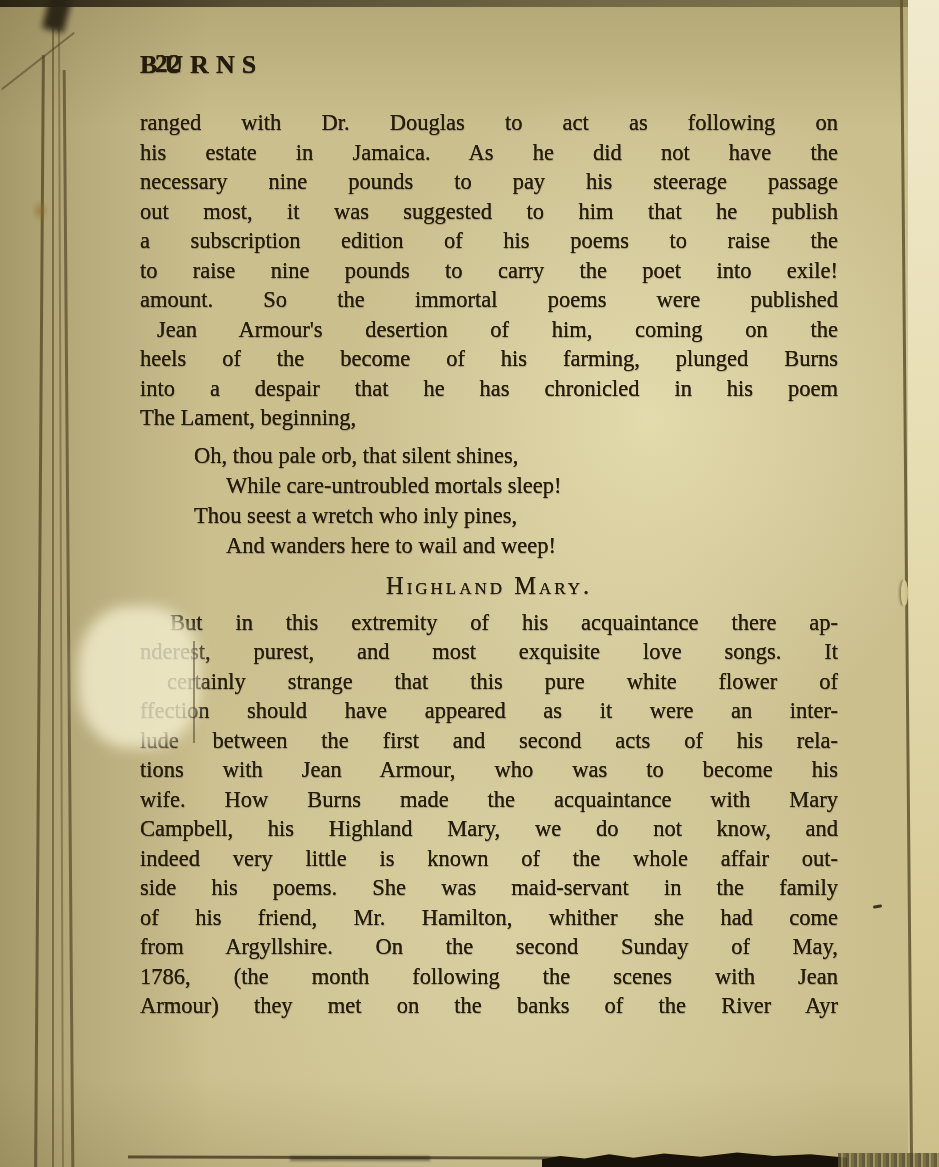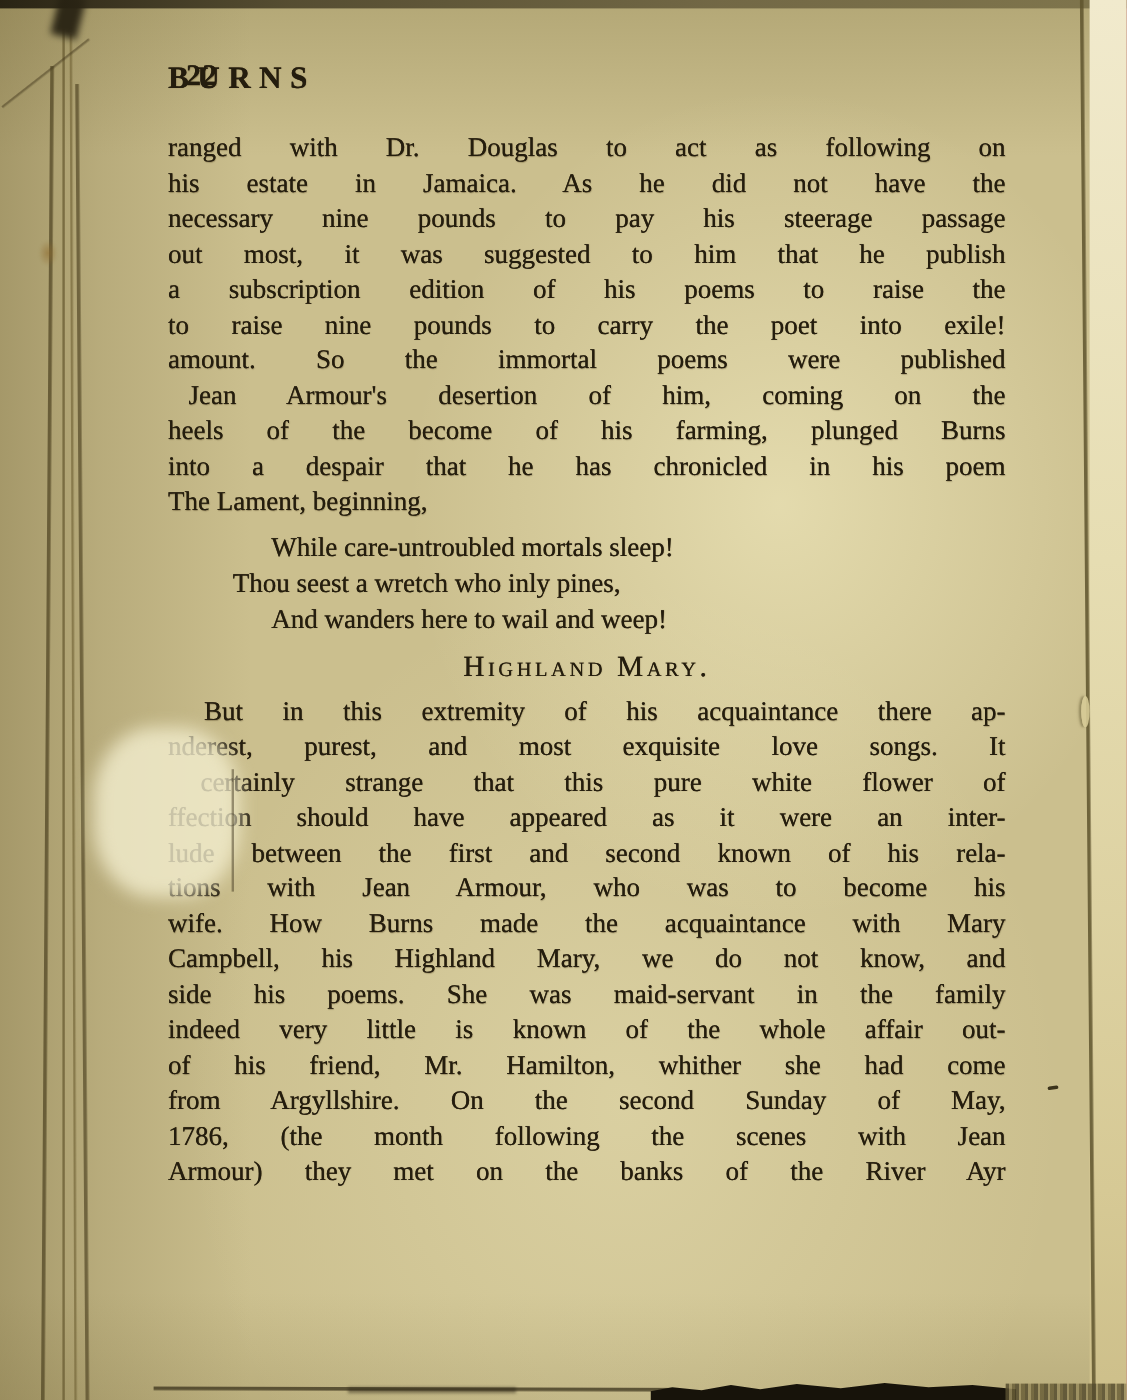--- a/index.html
+++ b/index.html
@@ -123,38 +123,39 @@
     </div>
 
     <div>
       <div class="ln ind17">Jean Armour's desertion of him, coming on the</div>
       <div class="ln">heels of the become of his farming, plunged Burns</div>
       <div class="ln">into a despair that he has chronicled in his poem</div>
       <div class="ln nj">The Lament, beginning,</div>
     </div>
 
     <div class="poem">
+      <div class="ln pi1">Oh, thou pale orb, that silent shines,</div>
       <div class="ln pi2">While care-untroubled mortals sleep!</div>
       <div class="ln pi1">Thou seest a wretch who inly pines,</div>
       <div class="ln pi2">And wanders here to wail and weep!</div>
     </div>
 
     <div class="heading">Highland Mary.</div>
 
     <div>
       <div class="ln ind30">But in this extremity of his acquaintance there ap-</div>
       <div class="ln">nderest, purest, and most exquisite love songs. It</div>
       <div class="ln ind27">certainly strange that this pure white flower of</div>
       <div class="ln">ffection should have appeared as it were an inter-</div>
-      <div class="ln">lude between the first and second known of his rela-</div>
+      <div class="ln">lude between the first and second acts of his rela-</div>
       <div class="ln">tions with Jean Armour, who was to become his</div>
       <div class="ln">wife. How Burns made the acquaintance with Mary</div>
       <div class="ln">Campbell, his Highland Mary, we do not know, and</div>
+      <div class="ln">indeed very little is known of the whole affair out-</div>
       <div class="ln">side his poems. She was maid-servant in the family</div>
-      <div class="ln">indeed very little is known of the whole affair out-</div>
       <div class="ln">of his friend, Mr. Hamilton, whither she had come</div>
       <div class="ln">from Argyllshire. On the second Sunday of May,</div>
       <div class="ln">1786, (the month following the scenes with Jean</div>
       <div class="ln">Armour) they met on the banks of the River Ayr</div>
     </div>
   </div>
 
   <div class="smudge"></div>
   <div class="artifact-line"></div>
 </div>

